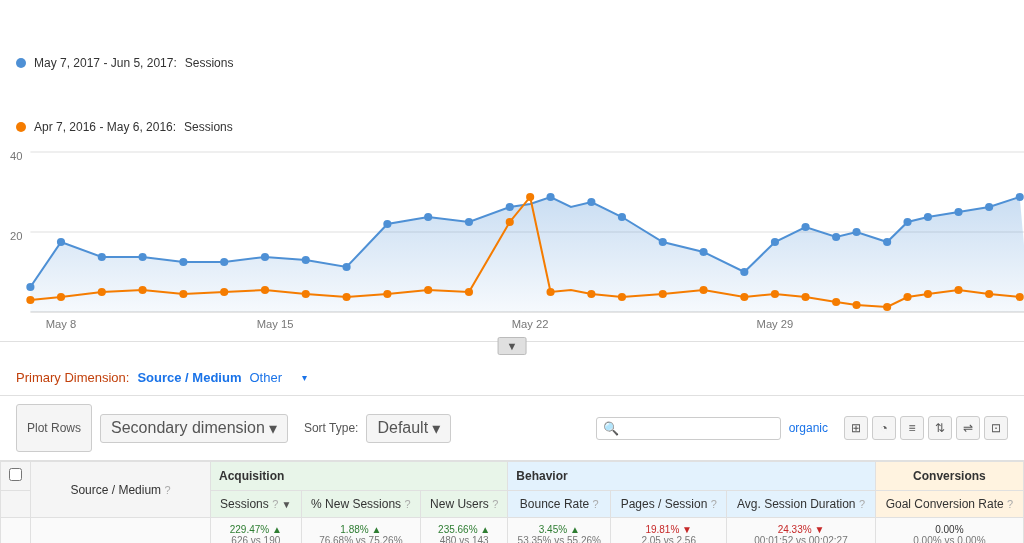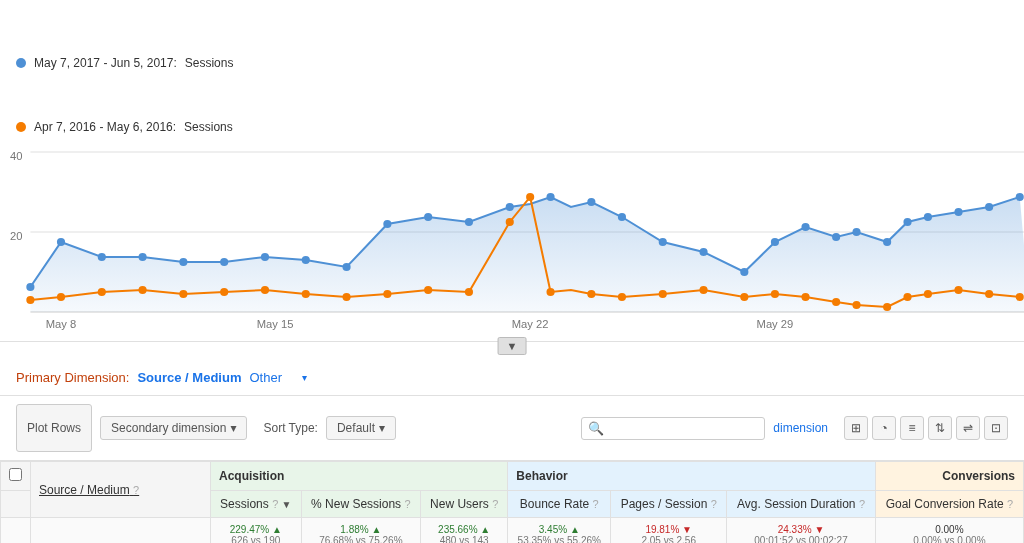--- a/index.html
+++ b/index.html
@@ -18,36 +18,36 @@
     
     .primary-dim { padding: 10px 16px; display: flex; align-items: center; gap: 8px; font-size: 13px; border-bottom: 1px solid #e0e0e0; }
     .primary-dim-label { color: #c2410c; }
     .primary-dim-value { color: #1a73e8; font-weight: bold; }
     .other-link { color: #1a73e8; cursor: pointer; display: flex; align-items: center; gap: 20px; }
     .chevron { font-size: 10px; }
 
     
     .toolbar { padding: 8px 16px; display: flex; align-items: center; gap: 8px; border-bottom: 1px solid #e0e0e0; }
     .plot-rows-btn { padding: 16px 10px; border: 1px solid #ccc; border-radius: 3px; background: #f5f5f5; font-size: 12px; cursor: pointer; color: #555; }
-    .dropdown-btn { padding: 4px 10px; border: 1px solid #ccc; border-radius: 3px; background: #f5f5f5; font-size: 12px; cursor: pointer; color: #555; display: flex; align-items: center; gap: 4px; }
+    .dropdown-btn { padding: 4px 10px; border: 1px solid #ccc; border-radius: 3px; background: #f5f5f5; font-size: 16px; cursor: pointer; color: #555; display: flex; align-items: center; gap: 4px; }
     .sort-label { color: #555; font-size: 12px; margin-left: 8px; }
     .search-box { margin-left: auto; display: flex; align-items: center; border: 1px solid #ccc; border-radius: 3px; padding: 3px 6px; gap: 4px; }
     .search-box input { border: none; outline: none; font-size: 12px; width: 160px; }
     .search-icon { color: #777; font-size: 13px; }
     .advanced-link { color: #1a73e8; font-size: 12px; cursor: pointer; }
     .view-icons { display: flex; gap: 4px; margin-left: 8px; }
     .view-icon { width: 24px; height: 24px; border: 1px solid #ccc; border-radius: 3px; display: flex; align-items: center; justify-content: center; cursor: pointer; font-size: 12px; color: #555; background: #f5f5f5; }
 
     
     .table-wrapper { overflow-x: auto; }
     table { width: 100%; border-collapse: collapse; font-size: 12px; }
     th { background: #f5f5f5; border: 1px solid #e0e0e0; padding: 6px 8px; text-align: center; font-weight: normal; color: #333; vertical-align: middle; }
     td { border: 1px solid #e0e0e0; padding: 6px 8px; vertical-align: middle; }
     .th-group { background: #fff; font-weight: bold; font-size: 12px; text-align: left; }
-    .th-source { text-align: left; background: #f5f5f5; width: 180px; text-decoration: underline; }
+    .th-source { text-align: center; background: #f5f5f5; width: 180px; }
     .td-source { text-align: left; color: #1a73e8; }
     .metric-main { font-size: 10px; font-weight: normal; }
     .metric-sub { font-size: 10px; color: #777; }
     .up-green { color: #2e7d32; }
     .down-red { color: #c62828; }
     .arrow-up::after { content: '▲'; font-size: 10px; }
     .arrow-down::after { content: '▼'; font-size: 10px; }
     .sort-arrow { color: #555; font-size: 10px; }
     .help-icon { color: #aaa; font-size: 11px; cursor: pointer; }
     .checkbox-col { width: 24px; text-align: center; }
@@ -180,21 +180,21 @@
   </button>
   <span class="sort-label">Sort Type:</span>
   <button class="dropdown-btn">
     <span>Default</span>
     <span>▾</span>
   </button>
   <div class="search-box">
     <span class="search-icon">🔍</span>
     <input type="text" style="border: none; outline: none; font-size: 12px; width: 150px;">
   </div>
-  <span class="advanced-link">dimension</span>
+  <span class="advanced-link">organic</span>
   <div class="view-icons">
     <div class="view-icon">⊞</div>
     <div class="view-icon">◔</div>
     <div class="view-icon">≡</div>
     <div class="view-icon">⇅</div>
     <div class="view-icon">⇌</div>
     <div class="view-icon">⊡</div>
   </div>
 </div>
 
@@ -206,21 +206,21 @@
         <th class="th-source" rowspan="2">
           <span>Source / Medium</span>
           <span class="help-icon">?</span>
         </th>
         <th colspan="3" class="th-group" style="background:#e8f5e9;text-align:left;">
           <span>Acquisition</span>
         </th>
         <th colspan="3" class="th-group" style="background:#e3f2fd;text-align:left;">
           <span>Behavior</span>
         </th>
-        <th colspan="1" class="th-group" style="background:#fff3e0;text-align:right;">
+        <th colspan="1" class="th-group" style="background:#fff3e0;text-align:center;">
           <span>Conversions</span>
         </th>
       </tr>
       <tr>
         <th class="checkbox-col"></th>
         <th style="background:#e8f5e9;">
           <span>Sessions</span>
           <span class="help-icon">?</span>
           <span class="sort-arrow">▼</span>
         </th>

